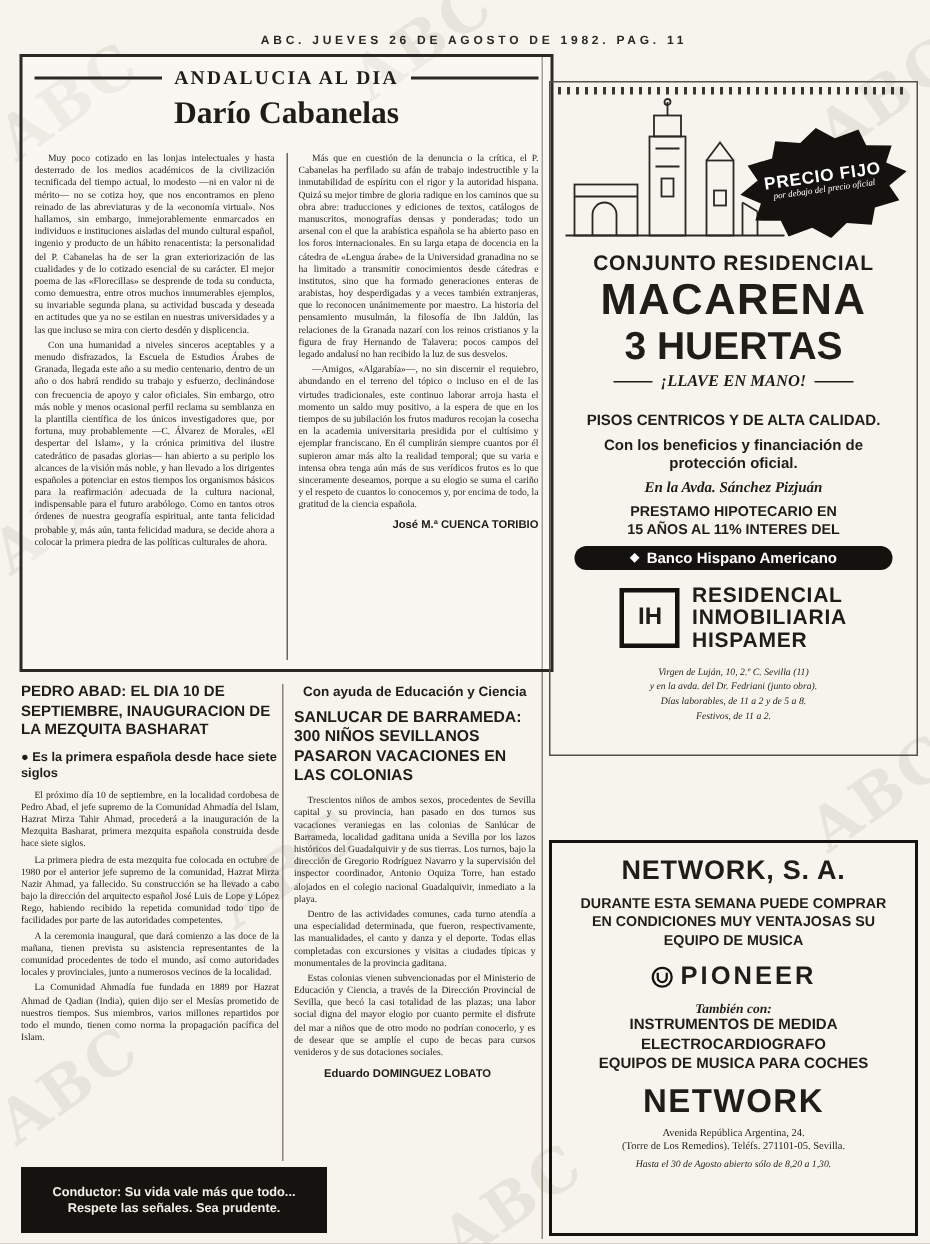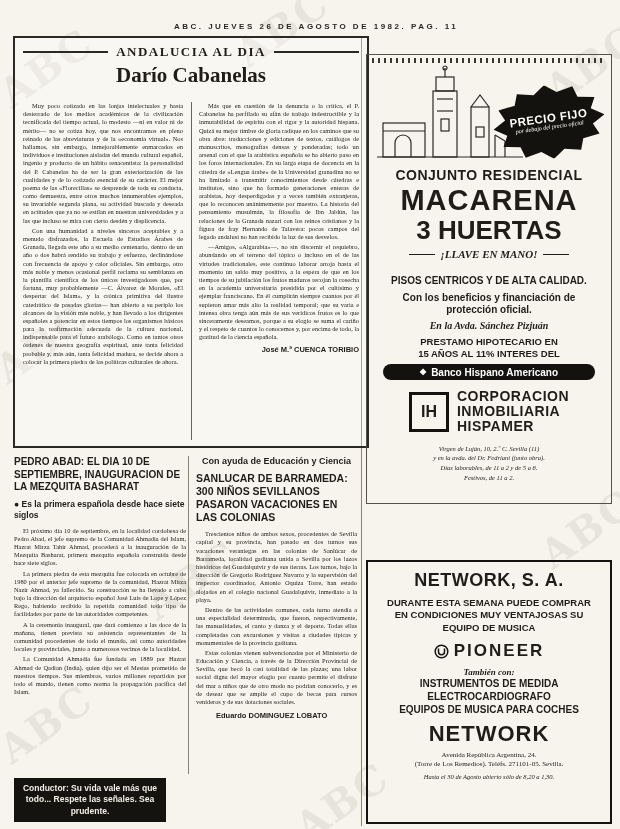--- a/index.html
+++ b/index.html
@@ -20,21 +20,21 @@
   .bodytext{font-size:6.4px;line-height:1.28;text-align:justify;}
   .bodytext p{margin:0 0 2px 0;text-indent:9px;}
   .sig{text-align:right;font-family:"Liberation Sans",sans-serif;font-weight:700;font-size:7.5px;margin-top:4px;}
   
   .rule-mid{position:absolute;left:188px;top:456px;height:318px;border-left:1px solid #8a8273;z-index:1;}
   .rule-right{position:absolute;left:361px;top:38px;height:788px;border-left:1px solid #8a8273;z-index:1;}
   
   .pedro{position:absolute;left:14px;top:456px;width:172px;z-index:1;}
   .pedro h2{font-family:"Liberation Sans",sans-serif;font-weight:800;font-size:10px;line-height:1.25;margin:0 0 5px 0;}
   .pedro .sub{font-family:"Liberation Sans",sans-serif;font-weight:700;font-size:8.5px;line-height:1.3;margin:0 0 6px 0;}
-  .conductor{position:absolute;left:14px;top:778px;width:152px;height:44px;background:#15130f;color:#f3efe6;display:flex;align-items:center;justify-content:center;text-align:center;box-sizing:border-box;padding:4px 8px;font-family:"Liberation Sans",sans-serif;font-weight:700;font-size:8.5px;line-height:1.35;z-index:1;}
+  .conductor{position:absolute;left:14px;top:778px;width:204px;height:44px;background:#15130f;color:#f3efe6;display:flex;align-items:center;justify-content:center;text-align:center;box-sizing:border-box;padding:4px 8px;font-family:"Liberation Sans",sans-serif;font-weight:700;font-size:8.5px;line-height:1.35;z-index:1;}
   
   .sanlucar{position:absolute;left:196px;top:456px;width:161px;z-index:1;}
   .kicker{text-align:center;font-family:"Liberation Sans",sans-serif;font-weight:700;font-size:9px;line-height:1.2;margin:0 0 5px 0;}
   .sanlucar h2{font-family:"Liberation Sans",sans-serif;font-weight:800;font-size:10.5px;line-height:1.25;margin:0 0 6px 0;}
   .sig2{text-align:left;font-family:"Liberation Sans",sans-serif;font-weight:700;font-size:7.5px;margin-top:5px;padding-left:20px;}
   
   .ad-mac{position:absolute;left:366px;top:54px;width:246px;height:450px;box-sizing:border-box;border:1px solid #55504a;padding:3px 5px;text-align:center;z-index:1;}
   .lace{height:5px;margin:0 0 2px 0;background:repeating-linear-gradient(90deg,#3a3630 0 2px,transparent 2px 6px);}
   .towers{position:absolute;left:8px;top:10px;}
   .badge{position:absolute;right:6px;top:30px;width:112px;height:74px;background:#14120e;color:#fff;transform:rotate(-8deg);display:flex;flex-direction:column;align-items:center;justify-content:center;clip-path:polygon(100% 50%,88.6% 60.4%,93.3% 75%,78.3% 78.3%,75% 93.3%,60.4% 88.6%,50% 100%,39.6% 88.6%,25% 93.3%,21.7% 78.3%,6.7% 75%,11.4% 60.4%,0% 50%,11.4% 39.6%,6.7% 25%,21.7% 21.7%,25% 6.7%,39.6% 11.4%,50% 0%,60.4% 11.4%,75% 6.7%,78.3% 21.7%,93.3% 25%,88.6% 39.6%);}
@@ -172,21 +172,21 @@
         <div>PRESTAMO HIPOTECARIO EN</div>
         <div>15 AÑOS AL 11% INTERES DEL</div>
       </div>
       <div class="bankbar">
         <span class="bank-glyph">◆</span>
         <span>Banco Hispano Americano</span>
       </div>
       <div class="corp">
         <div class="corp-logo">IH</div>
         <div class="corp-text">
-          <div>CORPORACION</div>
+          <div>RESIDENCIAL</div>
           <div>INMOBILIARIA</div>
           <div>HISPAMER</div>
         </div>
       </div>
       <div class="smallprint">
         <div>Virgen de Luján, 10, 2.º C. Sevilla (11)</div>
         <div>y en la avda. del Dr. Fedriani (junto obra).</div>
         <div>Días laborables, de 11 a 2 y de 5 a 8.</div>
         <div>Festivos, de 11 a 2.</div>
       </div>

